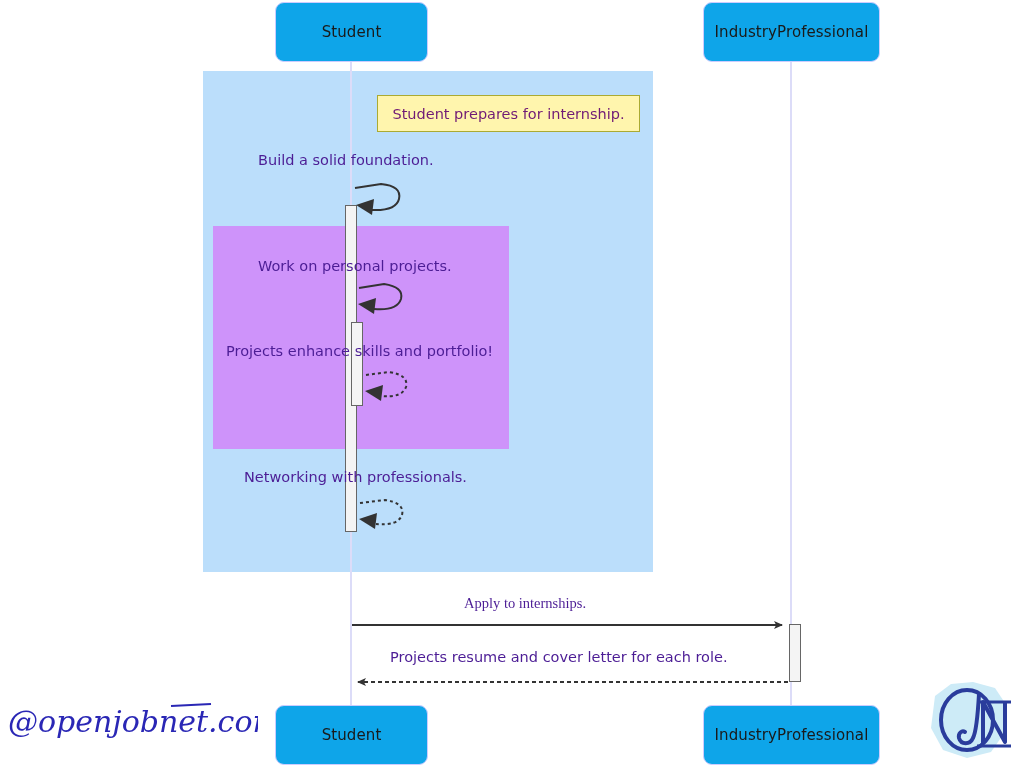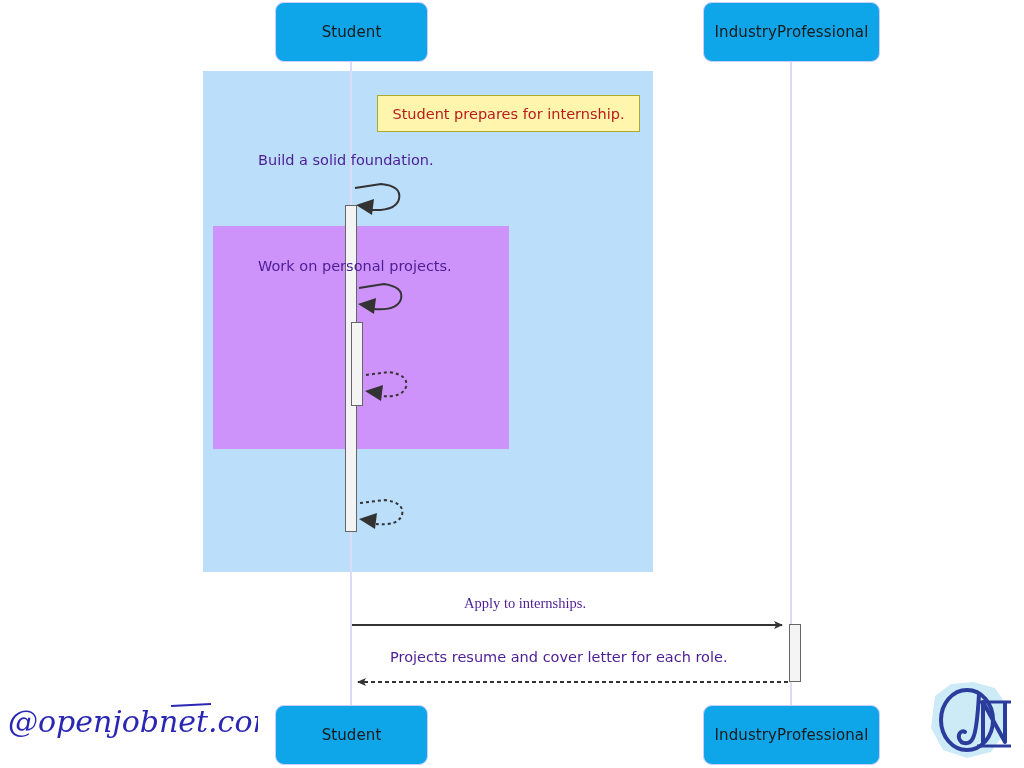--- a/index.html
+++ b/index.html
@@ -45,21 +45,21 @@
     border: 1px solid #666666;
   }
   
   .note {
     position: absolute;
     background: #FFF5AD;
     border: 1px solid #AAAA33;
     display: flex;
     align-items: center;
     justify-content: center;
-    color: #b91c1c;
+    color: #701a75;
     font-size: 14.5px;
   }
   
   .msglabel {
     position: absolute;
     color: #4c1d95;
     font-size: 14.5px;
     white-space: nowrap;
     text-align: center;
   }
@@ -114,20 +114,26 @@
   <div class="activation" style="left:345px; top:205px; width:12px; height:327px;"></div>
   <div class="activation" style="left:351px; top:322px; width:12px; height:84px;"></div>
   <div class="activation" style="left:789px; top:624px; width:12px; height:58px;"></div>
 
   <div class="msglabel" style="left:258px; top:152px;">
     <span>Build a solid foundation.</span>
   </div>
   <div class="msglabel" style="left:258px; top:258px;">
     <span>Work on personal projects.</span>
   </div>
+  <div class="msglabel" style="left:226px; top:343px;">
+    <span>Projects enhance skills and portfolio!</span>
+  </div>
+  <div class="msglabel" style="left:244px; top:469px;">
+    <span>Networking with professionals.</span>
+  </div>
   <div class="msglabel" style="left:464px; top:595px;font-family:Liberation Serif, serif;">
     <span>Apply to internships.</span>
   </div>
   <div class="msglabel" style="left:390px; top:649px;">
     <span>Projects resume and cover letter for each role.</span>
   </div>
 
   <svg id="arrows" viewBox="0 0 1024 768">
     <defs>
       <marker id="ah" markerWidth="9" markerHeight="9" refX="8" refY="4.5" orient="auto" markerUnits="userSpaceOnUse">

